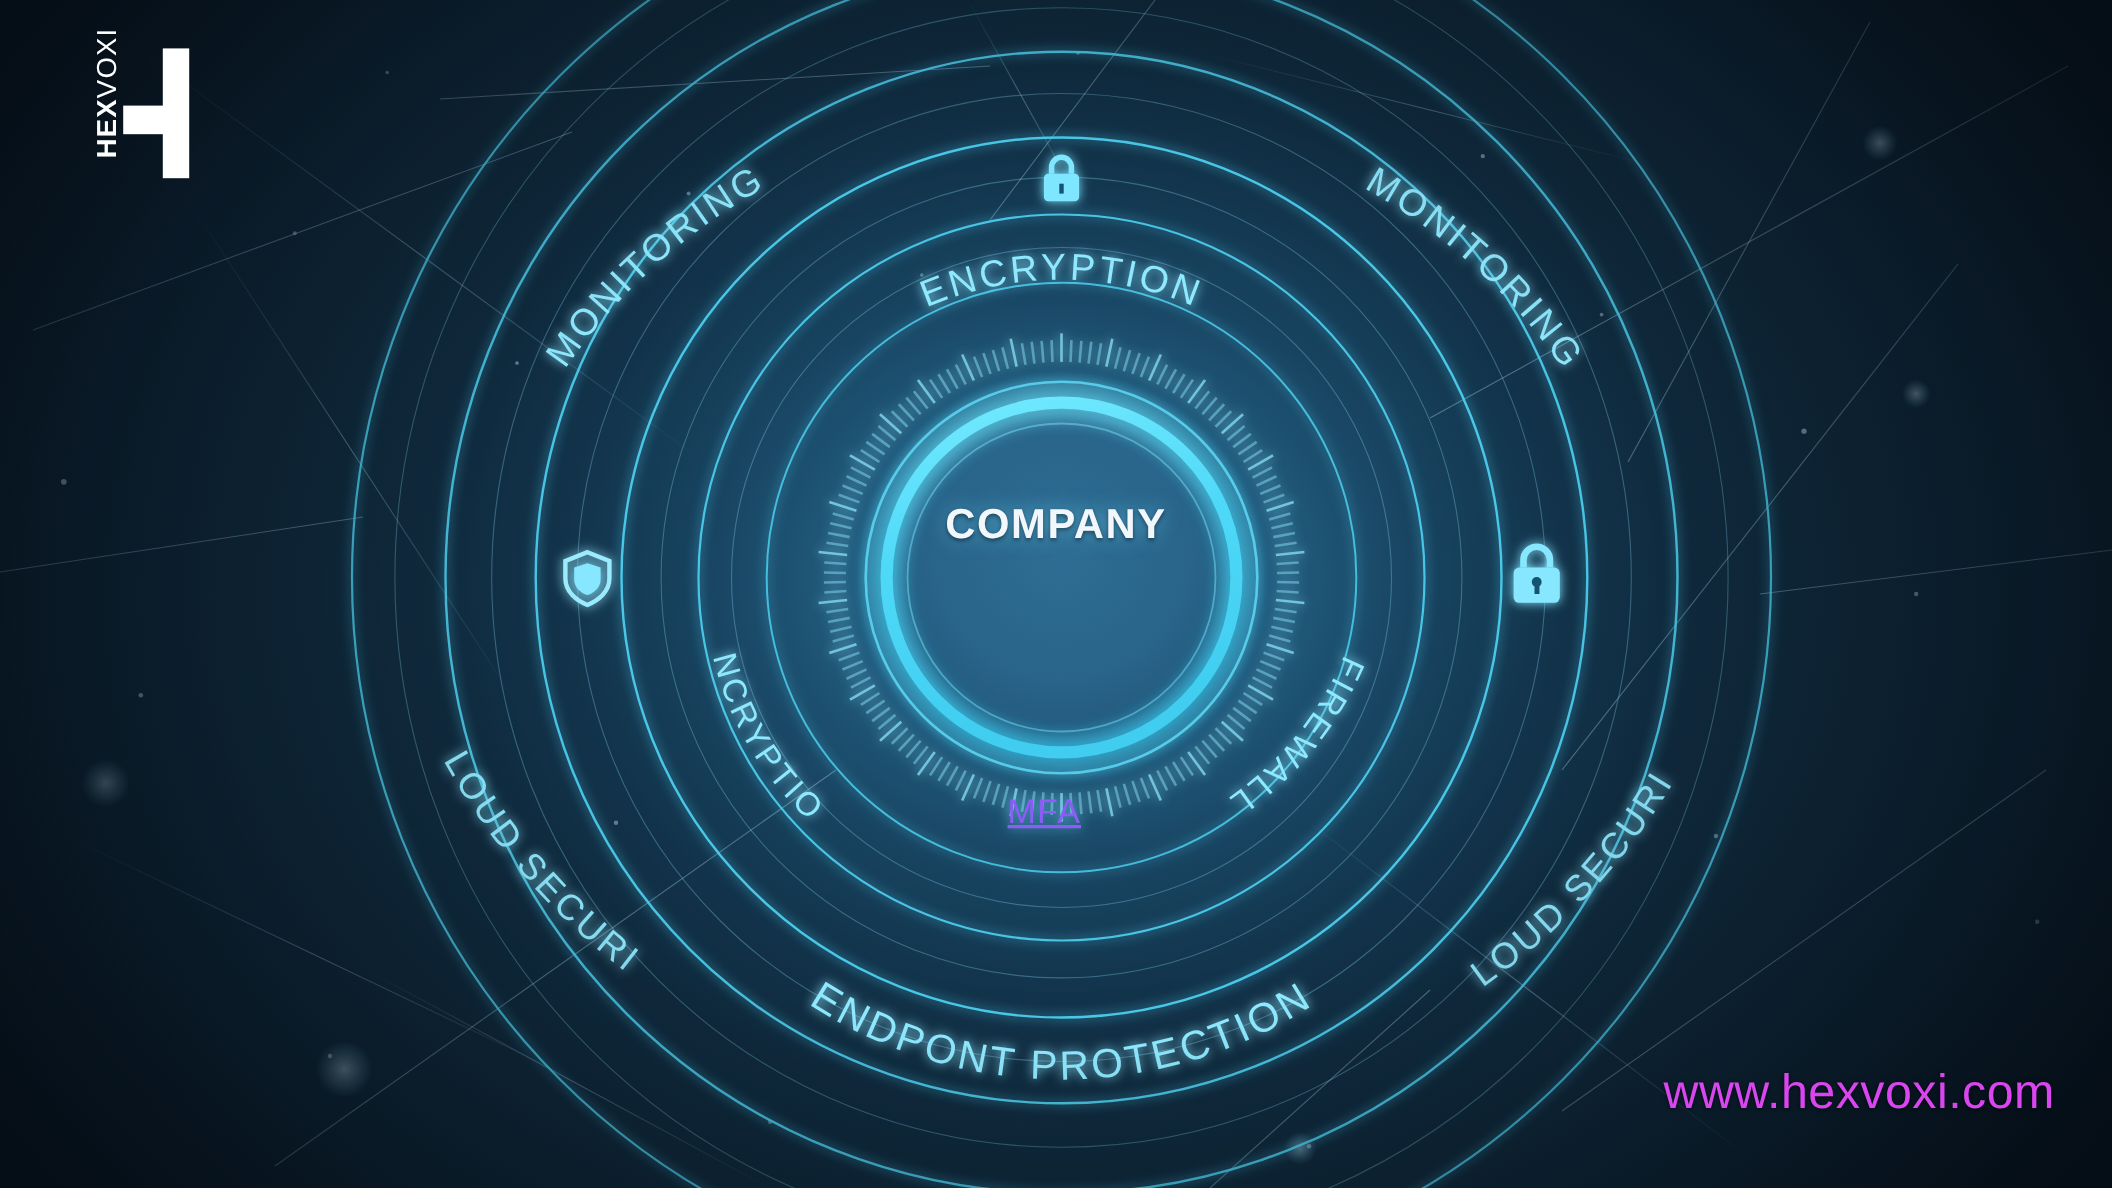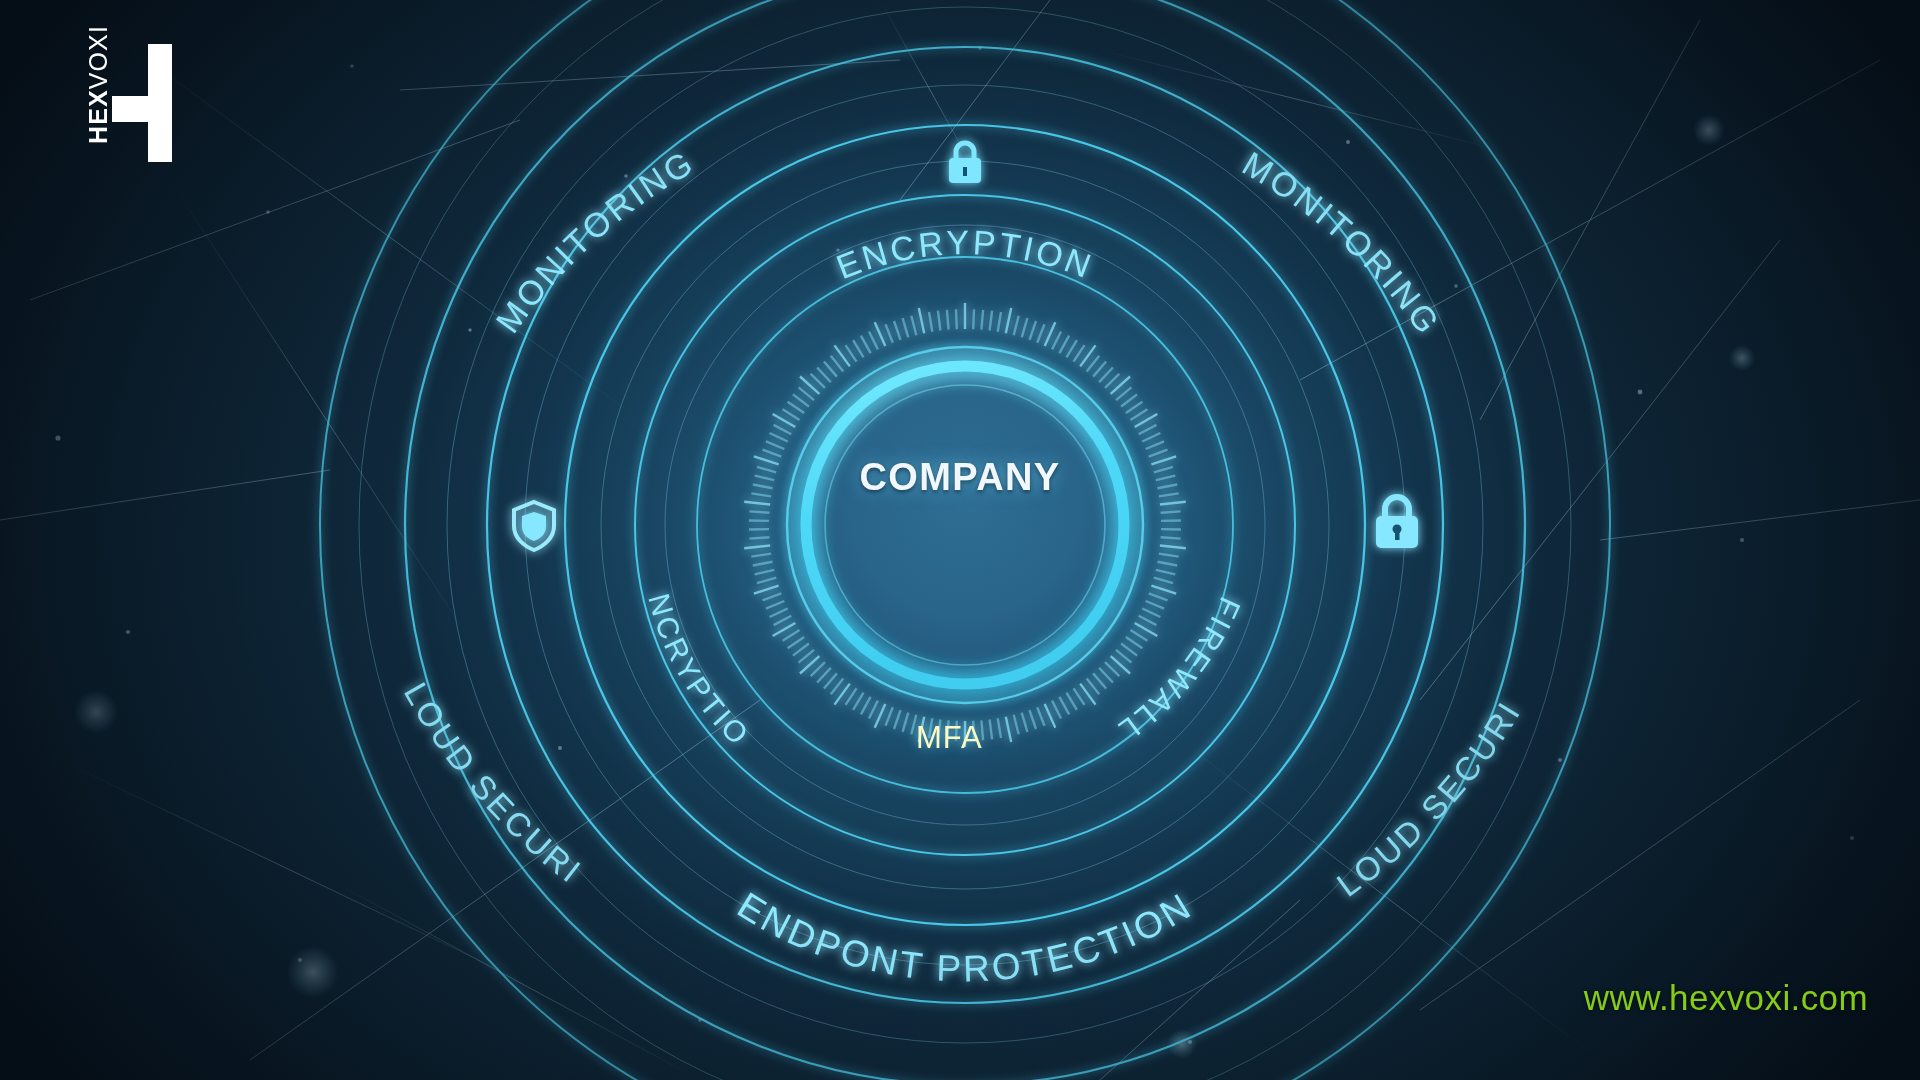--- a/index.html
+++ b/index.html
@@ -62,31 +62,32 @@
     font-size:38px;
     line-height:44px;
     letter-spacing:1.4px;
     text-shadow:0 0 18px rgba(120,225,255,.55), 0 2px 4px rgba(0,20,35,.75);
     pointer-events:none;
   }
 
   
   .flat-label{
     position:absolute;
-    color:#fef9c3;
+    color:#8b5cf6;
     font-size:31px;
     letter-spacing:1px;
     text-shadow:0 0 12px rgba(110,220,255,.7);
     white-space:nowrap;
+    text-decoration:underline;
   }
 
   
   #site-url{
     position:absolute;right:52px;bottom:62px;
-    color:#84cc16;font-size:35px;letter-spacing:.4px;
+    color:#d946ef;font-size:44px;letter-spacing:.4px;
     text-shadow:0 1px 4px rgba(0,0,0,.6);
     text-align:right;
   }
 </style>
 </head>
 <body>
 
 <div id="stage"></div>
 
 <svg class="svg-layer" viewBox="0 0 1920 1080" preserveAspectRatio="none">

